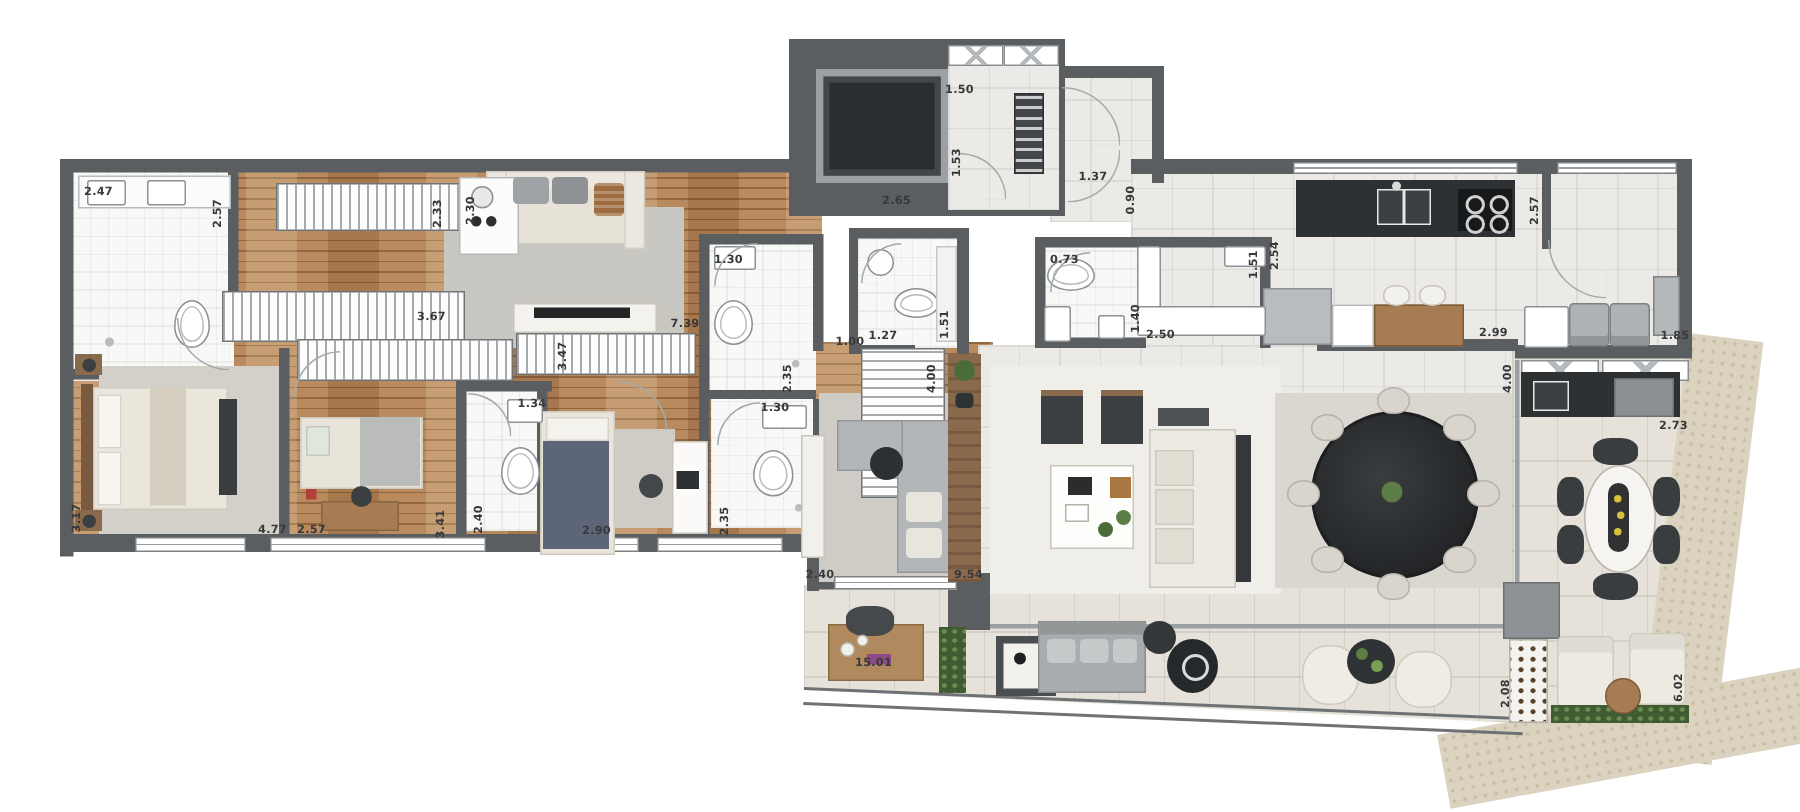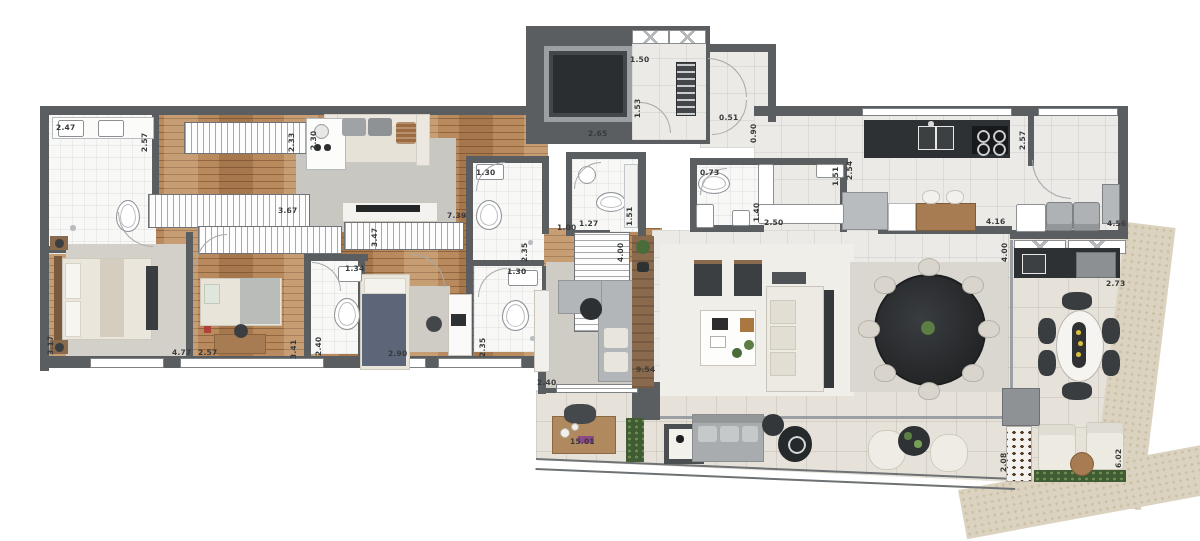--- a/index.html
+++ b/index.html
@@ -330,37 +330,37 @@
       <span class="dim-label" style="left: 507px; top: 268px;">1.30</span>
       <span class="dim-label v" style="left: 479px; top: 357px;">2.35</span>
       <span class="dim-label" style="left: 345px; top: 265px;">1.34</span>
       <span class="dim-label v" style="left: 315px; top: 356px;">2.40</span>
       <span class="dim-label" style="left: 198px; top: 349px;">2.57</span>
       <span class="dim-label v" style="left: 290px; top: 359px;">3.41</span>
       <span class="dim-label" style="left: 172px; top: 349px;">4.77</span>
       <span class="dim-label v" style="left: 47px; top: 355px;">3.17</span>
       <span class="dim-label" style="left: 388px; top: 350px;">2.90</span>
       <span class="dim-label" style="left: 537px; top: 379px;">2.40</span>
-      <span class="dim-label" style="left: 636px; top: 366px;">9.54</span>
+      <span class="dim-label" style="left: 636px; top: 379px;">9.54</span>
       <span class="dim-label v" style="left: 617px; top: 262px;">4.00</span>
       <span class="dim-label" style="left: 557px; top: 224px;">1.00</span>
       <span class="dim-label" style="left: 579px; top: 220px;">1.27</span>
       <span class="dim-label v" style="left: 626px; top: 226px;">1.51</span>
       <span class="dim-label" style="left: 630px; top: 56px;">1.50</span>
       <span class="dim-label v" style="left: 634px; top: 118px;">1.53</span>
       <span class="dim-label" style="left: 588px; top: 130px;">2.65</span>
-      <span class="dim-label" style="left: 719px; top: 114px;">0.51</span>
+      <span class="dim-label" style="left: 719px; top: 114px;">1.37</span>
       <span class="dim-label v" style="left: 750px; top: 143px;">0.90</span>
       <span class="dim-label" style="left: 700px; top: 169px;">0.73</span>
       <span class="dim-label v" style="left: 753px; top: 222px;">1.40</span>
       <span class="dim-label" style="left: 764px; top: 219px;">2.50</span>
       <span class="dim-label v" style="left: 832px; top: 186px;">1.51</span>
       <span class="dim-label v" style="left: 846px; top: 180px;">2.54</span>
-      <span class="dim-label" style="left: 986px; top: 218px;">4.16</span>
+      <span class="dim-label" style="left: 986px; top: 218px;">2.99</span>
       <span class="dim-label v" style="left: 1019px; top: 150px;">2.57</span>
-      <span class="dim-label" style="left: 1107px; top: 220px;">4.56</span>
+      <span class="dim-label" style="left: 1107px; top: 220px;">1.85</span>
       <span class="dim-label v" style="left: 1001px; top: 262px;">4.00</span>
       <span class="dim-label" style="left: 1106px; top: 280px;">2.73</span>
       <span class="dim-label v" style="left: 1000px; top: 472px;">2.08</span>
       <span class="dim-label v" style="left: 1115px; top: 468px;">6.02</span>
       <span class="dim-label" style="left: 570px; top: 438px;">15.01</span>
     </div>
 </div>
 
 </body></html>

